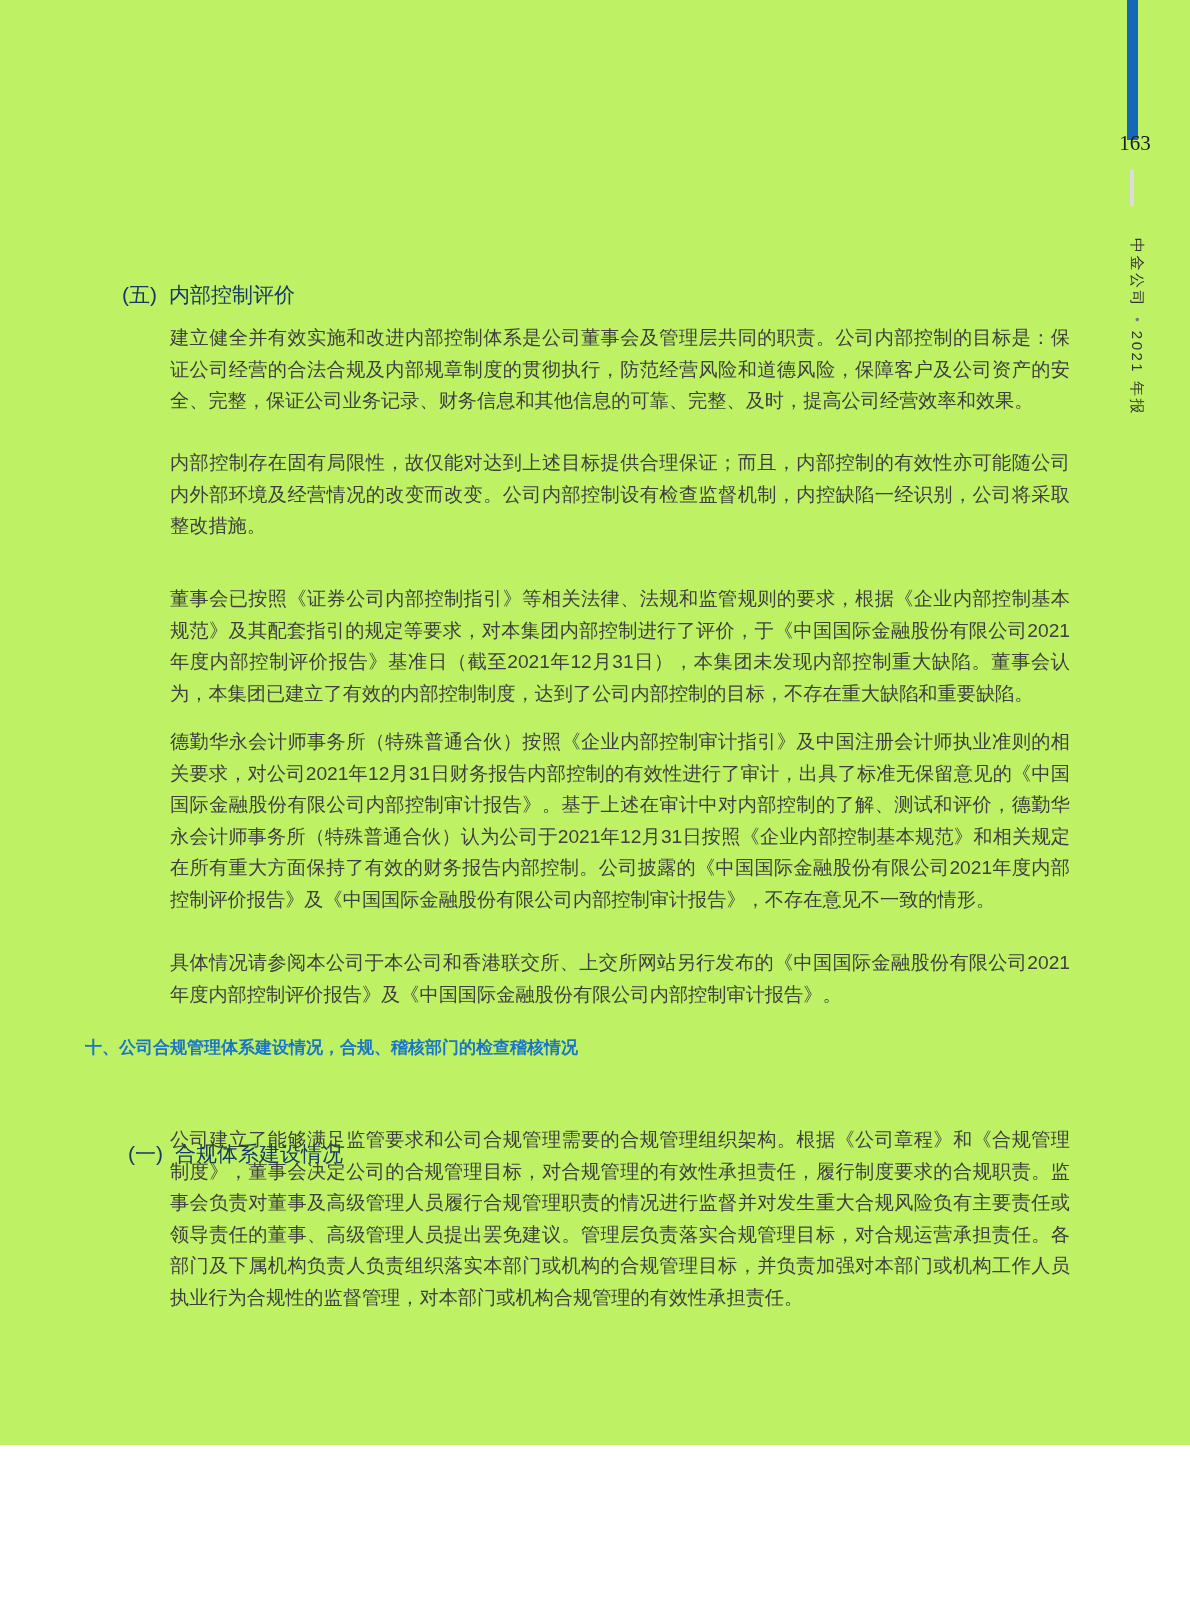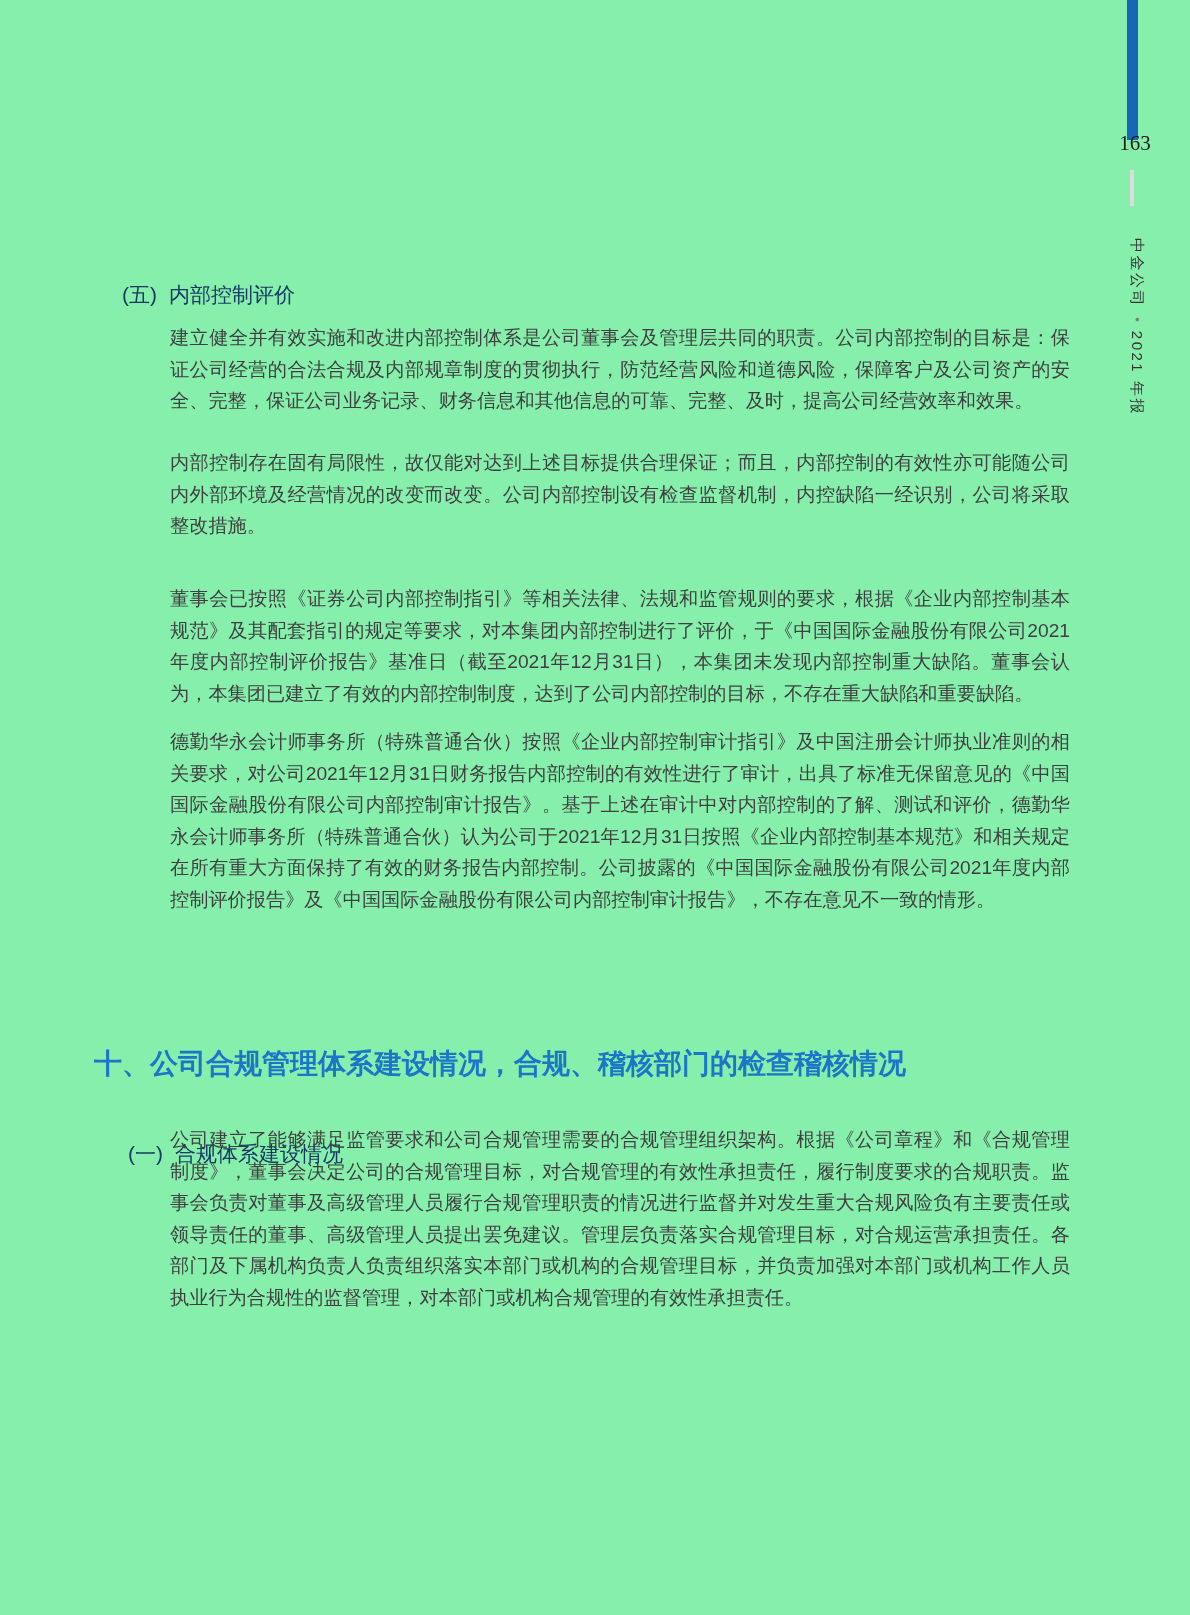--- a/index.html
+++ b/index.html
@@ -1,20 +1,20 @@
 <!DOCTYPE html>
 <html style="--c-accent_bar: #1568b8; --c-major_heading: #1b75c8; --c-sub_heading: #173a64; --c-body_text: #3f3f3f;"><head>
 <meta charset="utf-8">
 <style>
   html, body { margin: 0; padding: 0; background: #ffffff; }
   .page {
     position: relative;
     width: 1190px;
-    height: 1615px;
-    background: #86efac;
+    height: 1445px;
+    background: #bef264;
     overflow: hidden;
     font-family: "Liberation Sans", "DejaVu Sans", sans-serif;
   }
 
   
   .accent-bar {
     position: absolute;
     left: 1127px; top: 0;
     width: 11px; height: 140px;
     background: var(--c-accent_bar, #1568b8);
@@ -60,22 +60,22 @@
     font-size: 21px;
     font-weight: normal;
     color: var(--c-sub_heading, #173a64);
   }
   .h-sub .h-num { margin-right: 12px; }
   .h-sec5 { top: 281px; }
   .h-sub1 { top: 1140px; left: 128px; }
   .h-major {
     position: absolute;
     left: 85px; top: 1036px;
-    margin: 9px;
-    font-size: 28px;
+    margin: 0;
+    font-size: 17px;
     font-weight: bold;
     color: var(--c-major_heading, #1b75c8);
   }
 
   
   .para {
     position: absolute;
     left: 170px;
     width: 900px;
     margin: 0;
@@ -106,20 +106,21 @@
   </div>
 
   <h2 class="h-sub h-sec5">
     <span class="h-num">(五)</span><span>内部控制评价</span>
   </h2>
 
   <p class="para p2">内部控制存在固有局限性，故仅能对达到上述目标提供合理保证；而且，内部控制的有效性亦可能随公司内外部环境及经营情况的改变而改变。公司内部控制设有检查监督机制，内控缺陷一经识别，公司将采取整改措施。</p>
   <p class="para p1">建立健全并有效实施和改进内部控制体系是公司董事会及管理层共同的职责。公司内部控制的目标是：保证公司经营的合法合规及内部规章制度的贯彻执行，防范经营风险和道德风险，保障客户及公司资产的安全、完整，保证公司业务记录、财务信息和其他信息的可靠、完整、及时，提高公司经营效率和效果。</p>
   <p class="para p3">董事会已按照《证券公司内部控制指引》等相关法律、法规和监管规则的要求，根据《企业内部控制基本规范》及其配套指引的规定等要求，对本集团内部控制进行了评价，于《中国国际金融股份有限公司2021年度内部控制评价报告》基准日（截至2021年12月31日），本集团未发现内部控制重大缺陷。董事会认为，本集团已建立了有效的内部控制制度，达到了公司内部控制的目标，不存在重大缺陷和重要缺陷。</p>
   <p class="para p4">德勤华永会计师事务所（特殊普通合伙）按照《企业内部控制审计指引》及中国注册会计师执业准则的相关要求，对公司2021年12月31日财务报告内部控制的有效性进行了审计，出具了标准无保留意见的《中国国际金融股份有限公司内部控制审计报告》。基于上述在审计中对内部控制的了解、测试和评价，德勤华永会计师事务所（特殊普通合伙）认为公司于2021年12月31日按照《企业内部控制基本规范》和相关规定在所有重大方面保持了有效的财务报告内部控制。公司披露的《中国国际金融股份有限公司2021年度内部控制评价报告》及《中国国际金融股份有限公司内部控制审计报告》，不存在意见不一致的情形。</p>
+  <p class="para p5">具体情况请参阅本公司于本公司和香港联交所、上交所网站另行发布的《中国国际金融股份有限公司2021年度内部控制评价报告》及《中国国际金融股份有限公司内部控制审计报告》。</p>
 
   <h1 class="h-major">十、公司合规管理体系建设情况，合规、稽核部门的检查稽核情况</h1>
 
   <h2 class="h-sub h-sub1">
     <span class="h-num">(一)</span><span>合规体系建设情况</span>
   </h2>
 
   <p class="para p6">公司建立了能够满足监管要求和公司合规管理需要的合规管理组织架构。根据《公司章程》和《合规管理制度》，董事会决定公司的合规管理目标，对合规管理的有效性承担责任，履行制度要求的合规职责。监事会负责对董事及高级管理人员履行合规管理职责的情况进行监督并对发生重大合规风险负有主要责任或领导责任的董事、高级管理人员提出罢免建议。管理层负责落实合规管理目标，对合规运营承担责任。各部门及下属机构负责人负责组织落实本部门或机构的合规管理目标，并负责加强对本部门或机构工作人员执业行为合规性的监督管理，对本部门或机构合规管理的有效性承担责任。</p>
 
 </div>

